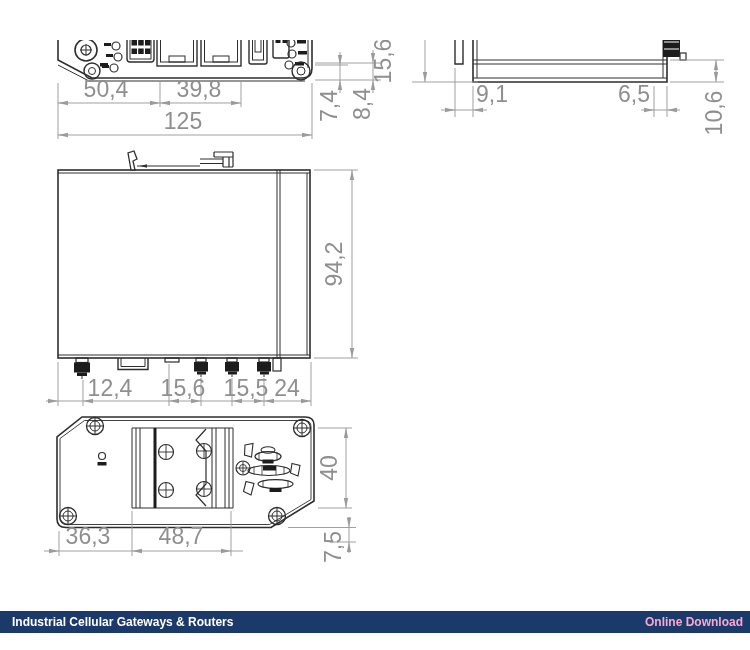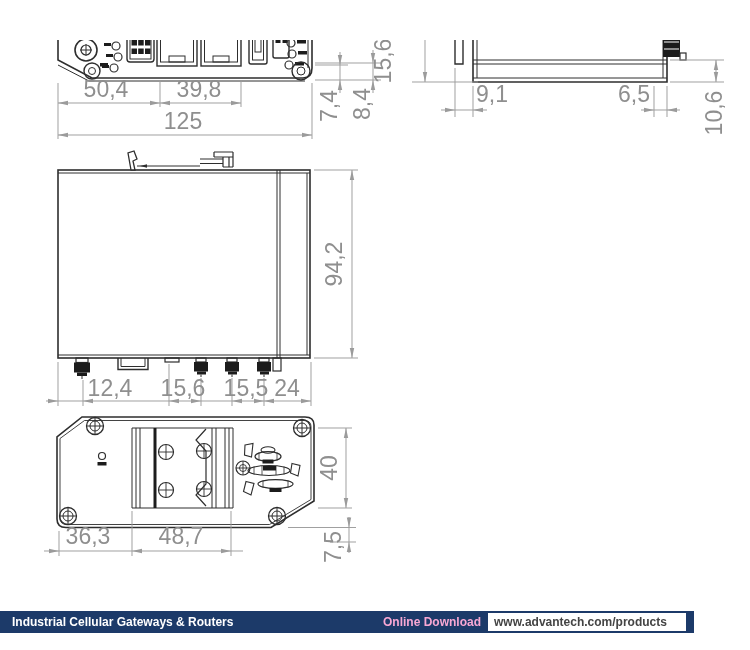--- a/index.html
+++ b/index.html
@@ -1,19 +1,19 @@
 <!DOCTYPE html>
 <html><head>
 <meta charset="utf-8">
 <style>
   html,body{margin:0;padding:0;background:#fff;}
   #page{position:relative;width:750px;height:650px;background:#fff;overflow:hidden;font-family:"Liberation Sans",sans-serif;margin-top:40px;}
   svg{display:block;}
   svg text{font-family:"Liberation Sans",sans-serif;font-size:23px;fill:#8f8f8f;stroke:none;}
-  .footer{position:absolute;left:0;top:571px;width:694px;height:22px;background:#1c3a69;display:flex;align-items:center;justify-content:space-between;}
+  .footer{position:absolute;left:0;top:571px;width:750px;height:22px;background:#1c3a69;display:flex;align-items:center;justify-content:space-between;}
   .footer-title{color:#ffffff;font-weight:bold;font-size:12px;padding-left:12px;white-space:nowrap;}
   .footer-right{display:flex;align-items:center;height:100%;}
   .dl-label{color:#f9a8d4;font-weight:bold;font-size:12px;margin-right:7px;white-space:nowrap;}
   .url-box{width:198px;height:18px;background:#ffffff;margin-right:8px;display:flex;align-items:center;font-size:12px;font-weight:bold;color:#444444;padding-left:6px;box-sizing:border-box;white-space:nowrap;}
 </style>
 </head>
 <body>
 
 <div id="page">
 
@@ -305,19 +305,16 @@
       <text x="88" y="504" text-anchor="middle">36,3</text>
       <text x="181" y="504" text-anchor="middle">48,7</text>
     </g>
   </g>
 </svg>
 
 <div class="footer">
   <div class="footer-title">Industrial Cellular Gateways &amp; Routers</div>
   <div class="footer-right">
     <span class="dl-label">Online Download</span>
-    <div class="url-box">
-      <span>www.advantech.com/products</span>
-    </div>
   </div>
 </div>
 
 </div>
 
 </body></html>

